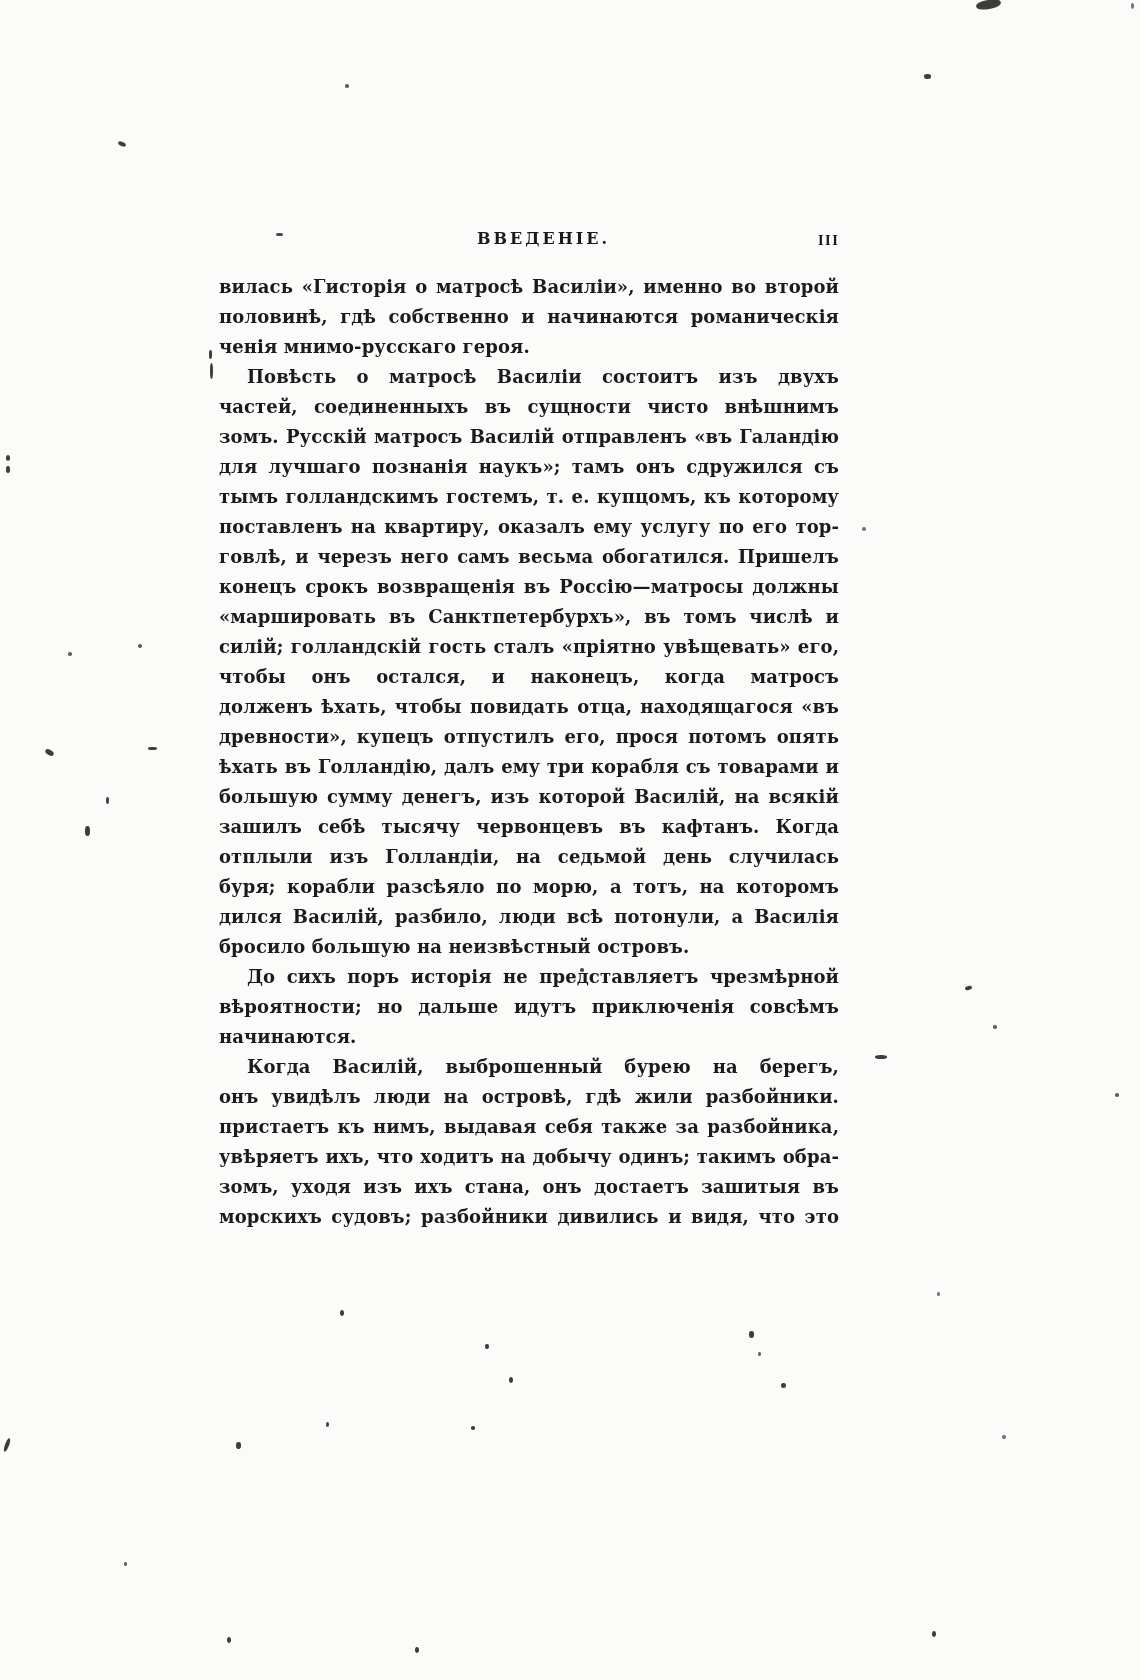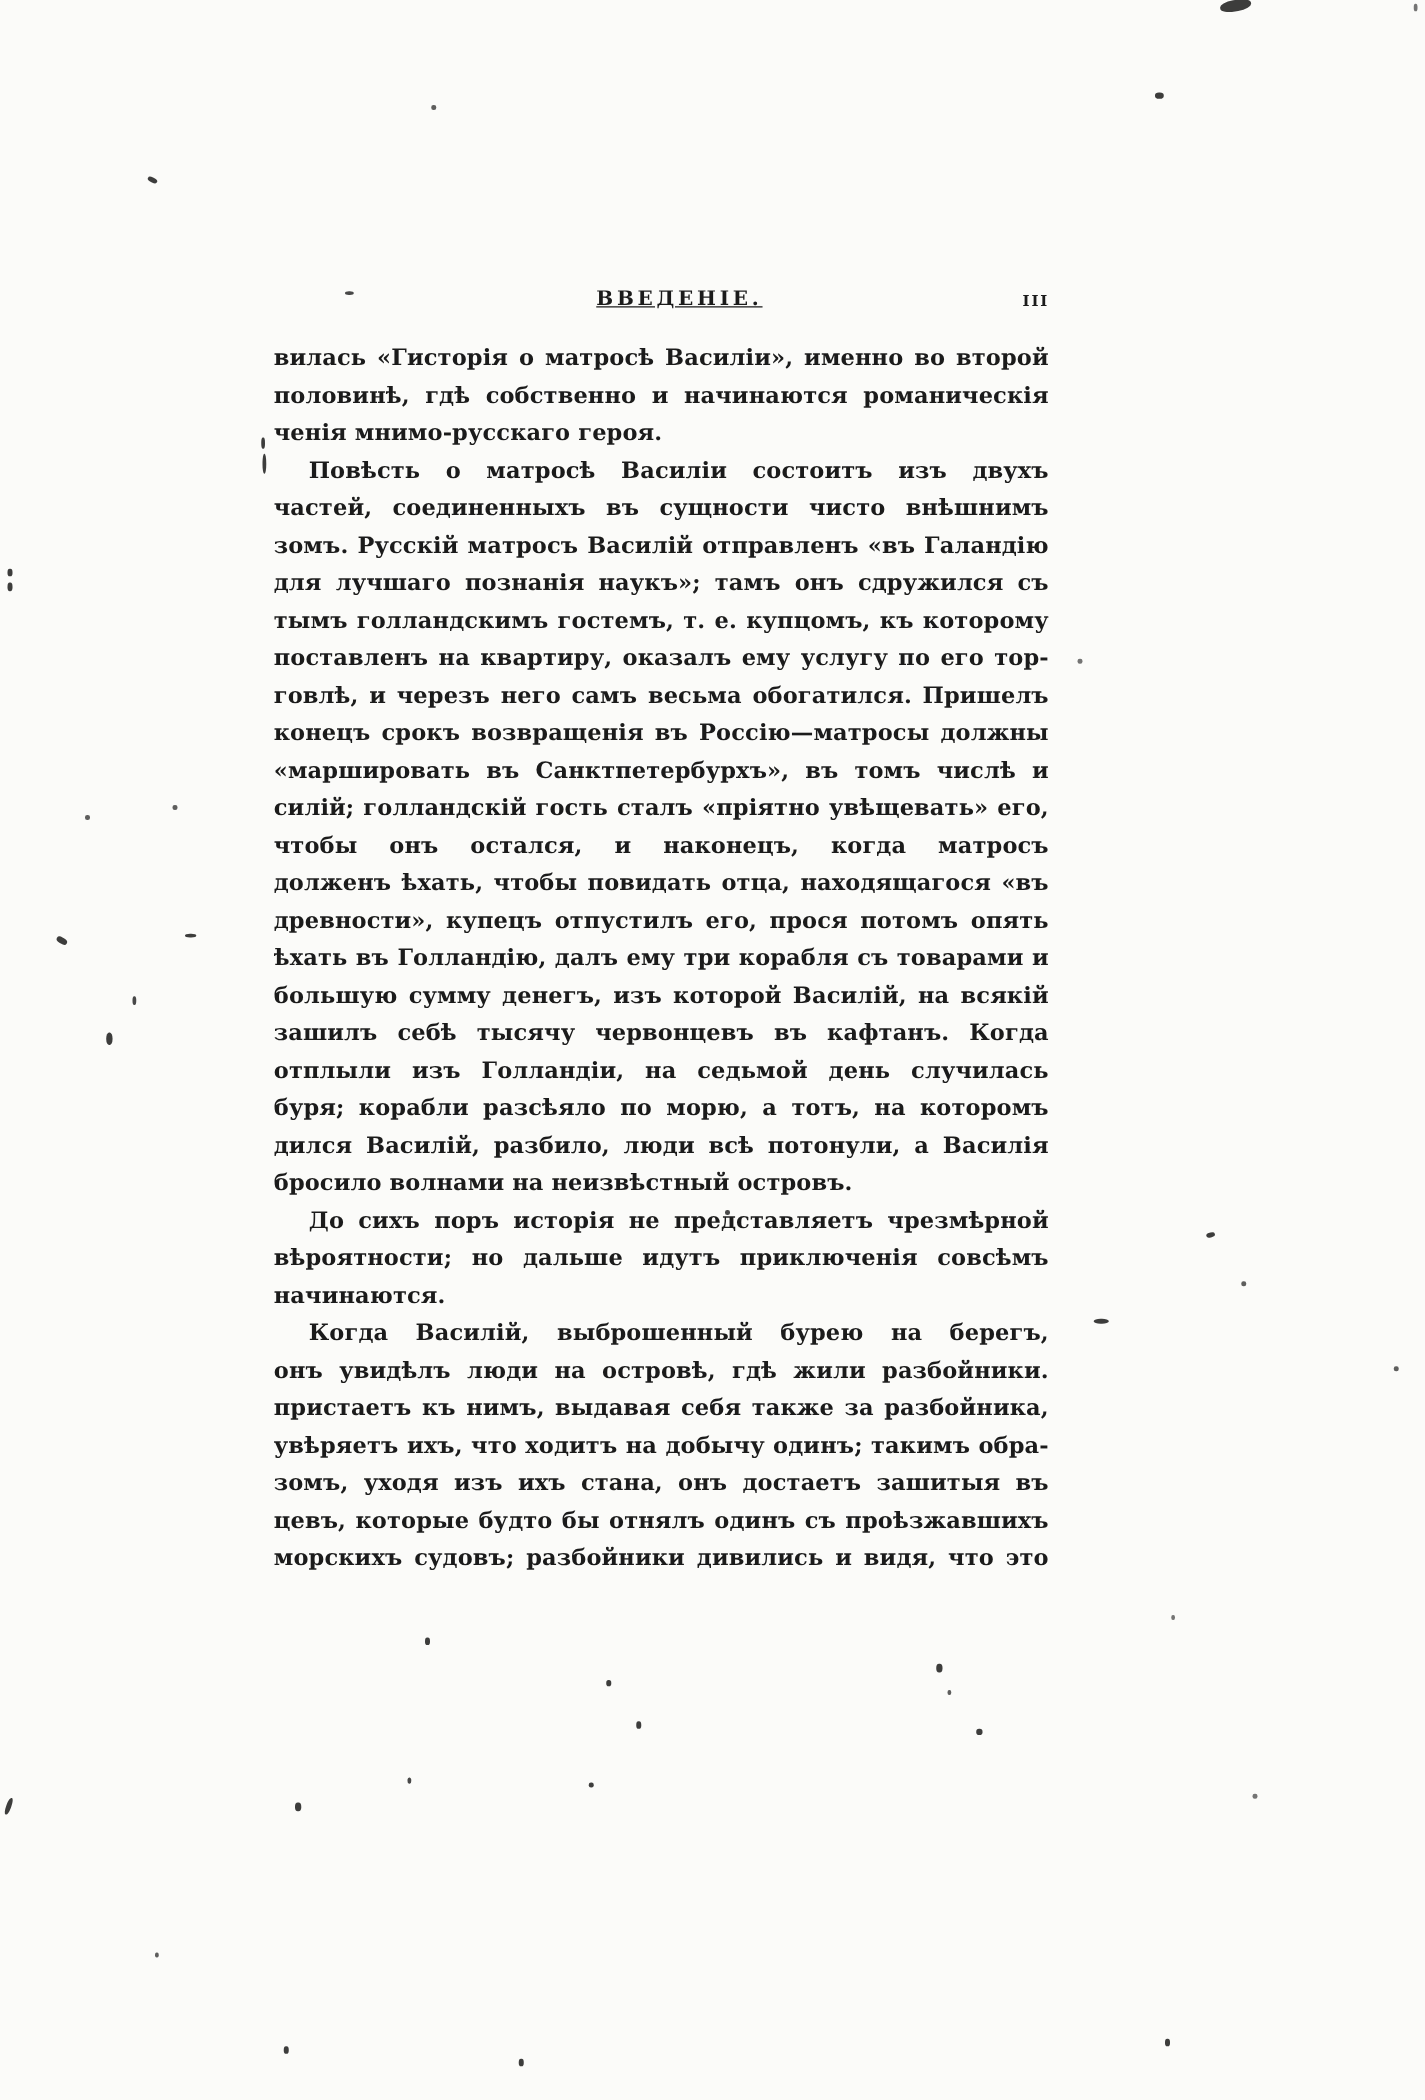--- a/index.html
+++ b/index.html
@@ -13,21 +13,20 @@
     color: var(--ink, #1b1b1b);
   }
   .running-head {
     position: absolute;
     top: 229px;
     left: 477px;
     font-size: 16px;
     font-weight: 700;
     letter-spacing: 3px;
     white-space: nowrap;
-    text-decoration: underline;
   }
   .page-number {
     position: absolute;
     top: 234px;
     left: 818px;
     font-size: 12px;
     font-weight: 700;
     letter-spacing: 1.5px;
   }
   .body-text {
@@ -80,30 +79,29 @@
     <div class="line">силій; голландскій гость сталъ «пріятно увѣщевать» его,</div>
     <div class="line">чтобы онъ остался, и наконецъ, когда матросъ настаивалъ, что</div>
     <div class="line">долженъ ѣхать, чтобы повидать отца, находящагося «въ</div>
     <div class="line">древности», купецъ отпустилъ его, прося потомъ опять прі-</div>
     <div class="line">ѣхать въ Голландію, далъ ему три корабля съ товарами и</div>
     <div class="line">большую сумму денегъ, изъ которой Василій, на всякій случай,</div>
     <div class="line">зашилъ себѣ тысячу червонцевъ въ кафтанъ. Когда корабли</div>
     <div class="line">отплыли изъ Голландіи, на седьмой день случилась страшная</div>
     <div class="line">буря; корабли разсѣяло по морю, а тотъ, на которомъ нахо-</div>
     <div class="line">дился Василій, разбило, люди всѣ потонули, а Василія вы-</div>
-    <div class="line end">бросило волнами на неизвѣстный островъ.</div>
+    <div class="line end">бросило большую на неизвѣстный островъ.</div>
     <div class="line indent">До сихъ поръ исторія не представляетъ чрезмѣрной не-</div>
     <div class="line">вѣроятности; но дальше идутъ приключенія совсѣмъ фан-</div>
     <div class="line end">начинаются.</div>
     <div class="line indent">Когда Василій, выброшенный бурею на берегъ, очнулся,</div>
     <div class="line">онъ увидѣлъ люди на островѣ, гдѣ жили разбойники. Онъ</div>
     <div class="line">пристаетъ къ нимъ, выдавая себя также за разбойника, и</div>
     <div class="line">увѣряетъ ихъ, что ходитъ на добычу одинъ; такимъ обра-</div>
     <div class="line">зомъ, уходя изъ ихъ стана, онъ достаетъ зашитыя въ кафтанѣ</div>
-    <div class="line">цевъ, которые будто бы отнялъ одинъ съ проѣзжавшихъ</div>
     <div class="line">морскихъ судовъ; разбойники дивились и видя, что это чело-</div>
   </div>
 
   <div id="artifacts">
       <div class="speck" style="left: 976px; top: 0px; width: 25px; height: 9px; transform: rotate(-10deg);"></div>
       <div class="speck" style="left: 1131px; top: 3px; width: 3px; height: 6px; opacity: 0.6;"></div>
       <div class="speck" style="left: 924px; top: 74px; width: 7px; height: 5px;"></div>
       <div class="speck" style="left: 345px; top: 84px; width: 4px; height: 4px; opacity: 0.7;"></div>
       <div class="speck" style="left: 118px; top: 142px; width: 8px; height: 4px; transform: rotate(25deg);"></div>
       <div class="speck" style="left: 276px; top: 233px; width: 7px; height: 3px; opacity: 0.8;"></div>

